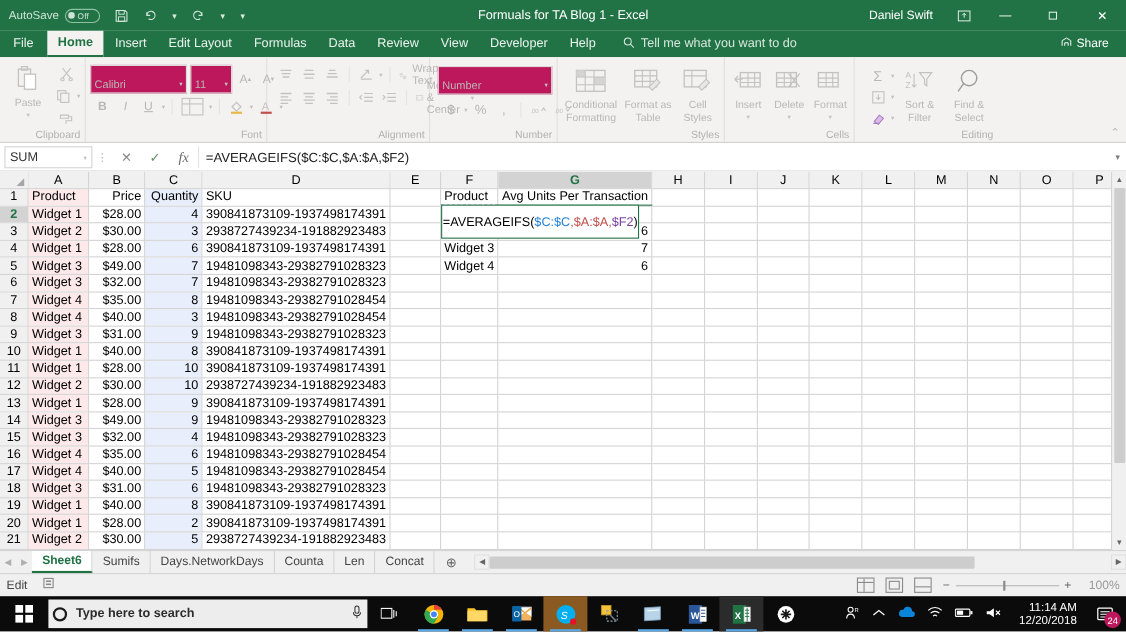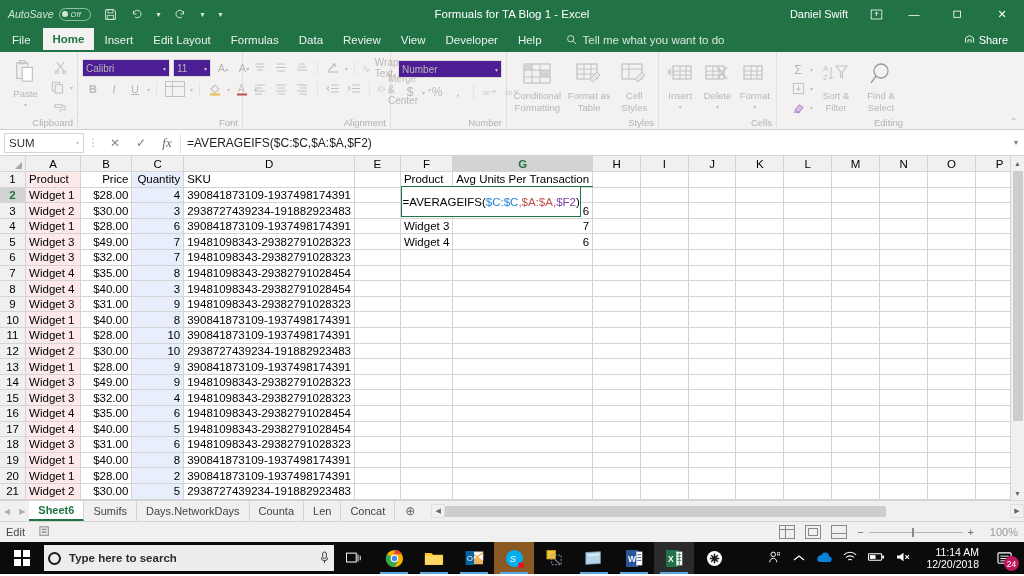--- a/index.html
+++ b/index.html
@@ -14,21 +14,21 @@
 
   
   .titlebar {
     height: 28px; background: #217346; color: #fff;
     display: flex; align-items: center; position: relative;
     font-size: 11px;
   }
   .tb-left { display: flex; align-items: center; gap: 2px; padding-left: 8px; }
   .autosave {
     display: flex; align-items: center; gap: 5px;
-    color: #cfe3d7; font-size: 10.5px; margin-right: 6px; font-style: italic;
+    color: #cfe3d7; font-size: 10.5px; margin-right: 6px;
   }
   .toggle {
     width: 32px; height: 13px; border-radius: 7px;
     border: 1px solid #8fbfa5; display: flex; align-items: center;
     padding: 0 2px; gap: 3px;
   }
   .toggle .knob { width: 6px; height: 6px; border-radius: 50%; background: #cfe3d7; }
   .toggle .lbl { font-size: 7.5px; color: #cfe3d7; letter-spacing: .2px; }
   .tb-icon {
     width: 24px; height: 22px; display: flex; align-items: center;
@@ -98,22 +98,22 @@
   .bigbtn .gi { height: 30px; display: flex; align-items: center; }
   .smallcol { display: flex; flex-direction: column; gap: 2px; padding-top: 3px; }
   .smallrow { display: flex; align-items: center; gap: 3px; }
   .sbtn {
     height: 18px; min-width: 18px; display: flex; align-items: center;
     justify-content: center; font-size: 11px; color: #b9b7b5; padding: 0 2px;
   }
   .sbtn.txt { font-size: 10px; gap: 3px; padding: 0 3px; }
   .caret { font-size: 6px; color: #c3c1bf; }
   .fontbox, .numbox {
-    height: 18px; border: 1px solid #dcdad8; background: #4c1d95;
-    display: flex; align-items: center; padding: 0 3px; font-size: 10px;
+    height: 18px; border: 1px solid #dcdad8; background: #be185d;
+    display: flex; align-items: flex-start; padding: 12px 3px; font-size: 10px;
     color: #b9b7b5; justify-content: space-between;
   }
   .sep { width: 1px; background: #e5e3e1; margin: 2px 3px; align-self: stretch; }
 
   .grid-ico {
     width: 20px; height: 16px; border: 1.2px solid #c4c2c0;
     display: inline-block; position: relative;
   }
   .grid-ico::before {
     content: ""; position: absolute; left: 0; right: 0; top: 4px;

